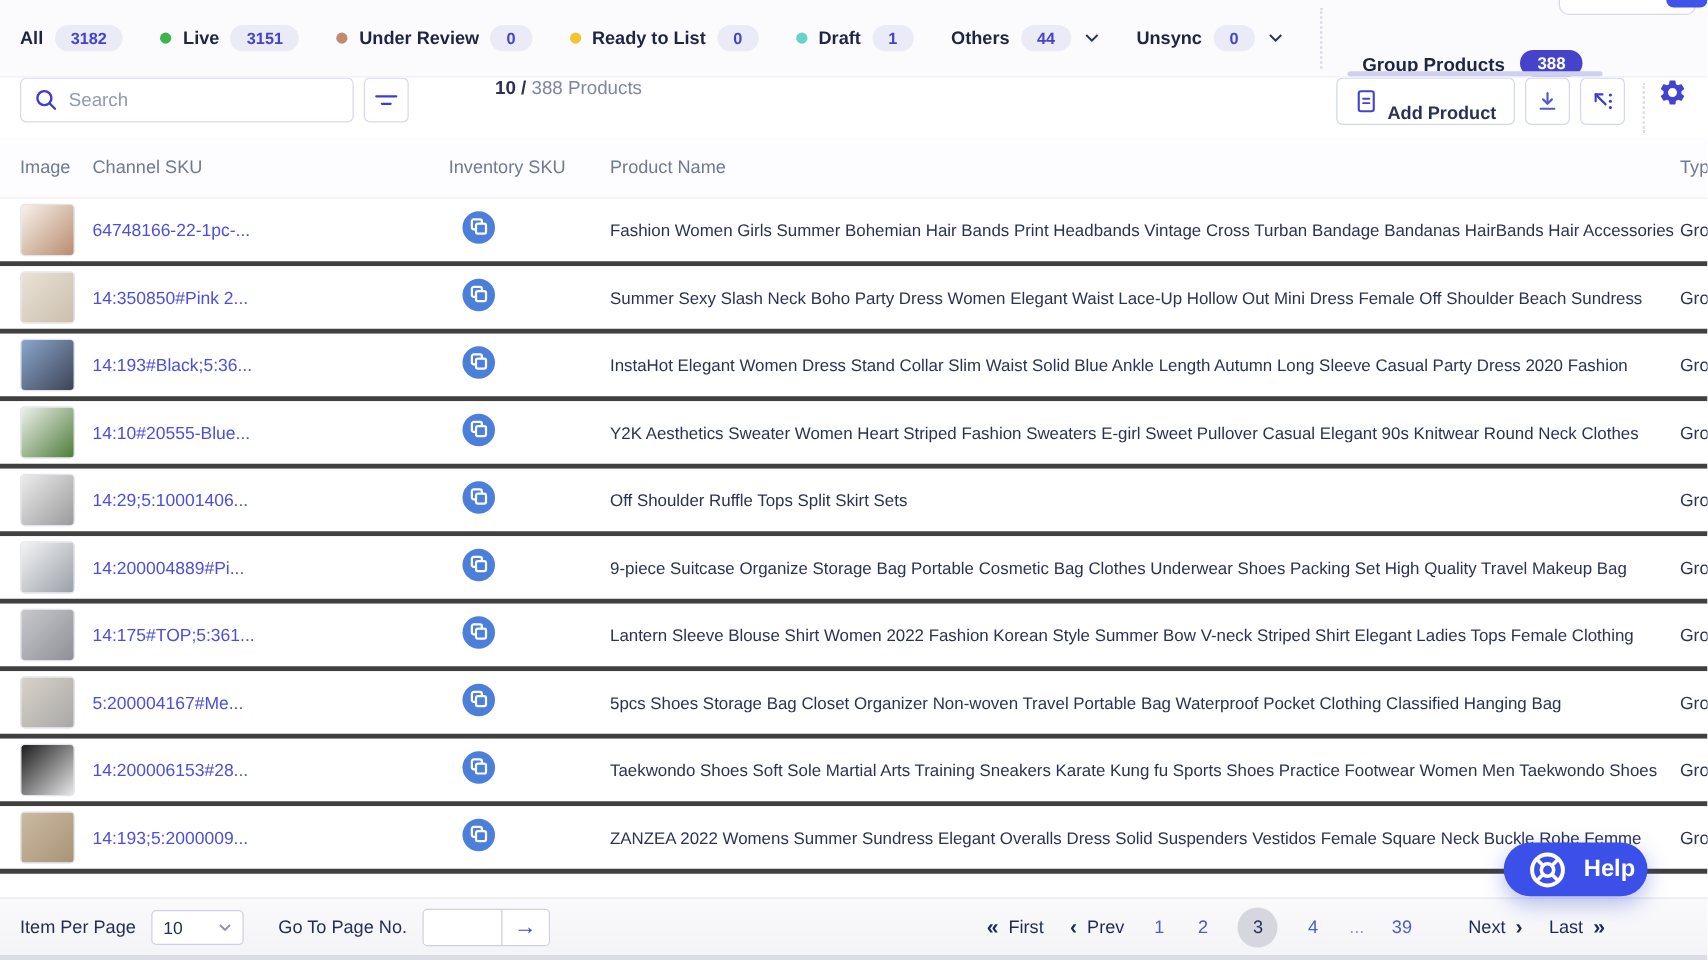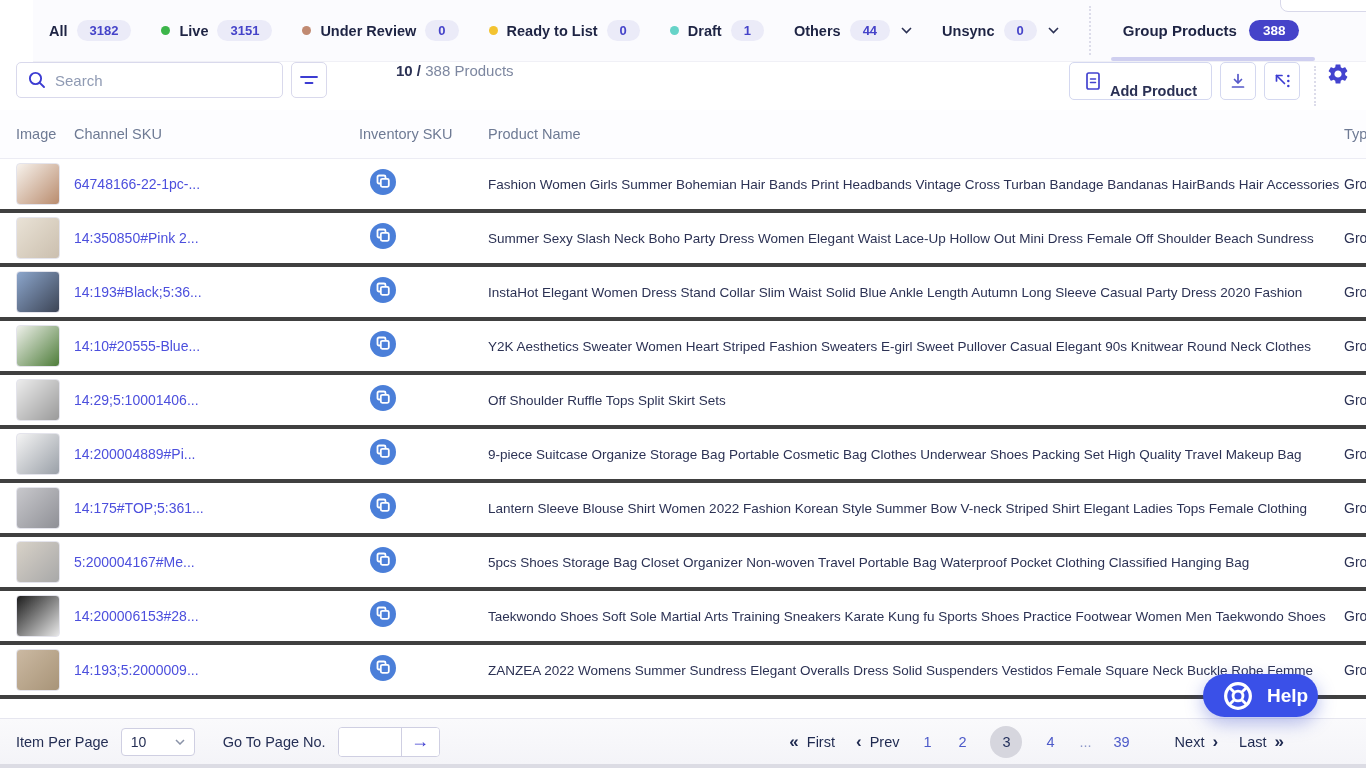--- a/index.html
+++ b/index.html
@@ -2,29 +2,29 @@
 <html style="--accent: #4543c9; --link: #4c4fdd; --copy-blue: #4b7fd9; --help-blue: #3a50e8;"><head>
 <meta charset="utf-8">
 <style>
   * { margin:0; padding:0; box-sizing:border-box; }
   html,body { width:1366px; height:768px; overflow:hidden; background:#fff;
     font-family:"Liberation Sans","DejaVu Sans",sans-serif; color:#2c3254; }
   .app { position:relative; width:1366px; height:768px; background:#fff; }
 
   
   .topbar { position:relative; height:62px; background:#fbfbfe; border-bottom:1px solid #f0f0f6;
-    display:flex; align-items:center; padding-left:16px;margin-left:33px; }
+    display:flex; align-items:center; padding-left:16px; }
   .ftab { display:flex; align-items:center; gap:9px; margin-right:30px; white-space:nowrap; }
   .ftab .lbl { font-size:14.5px; font-weight:700; color:#1e2444; }
   .dot { width:9px; height:9px; border-radius:50%; display:inline-block; }
   .badge { background:#ebebf8; color:var(--accent,#4543c9); font-size:13px; font-weight:700;
     padding:3px 13px; border-radius:12px; }
   .chev { display:inline-flex; margin-left:2px; }
   .vdots { align-self:stretch; border-left:2px dotted #dcdcea; margin:6px 0 6px 0; }
-  .grouptab { position:relative; display:flex; align-items:center; gap:12px; height:100%;
+  .grouptab { position:relative; display:flex; align-items:flex-end; gap:12px; height:100%;
     margin-left:26px; padding:0 6px; }
   .grouptab .glbl { font-size:15px; font-weight:700; color:#1e2444; }
   .gbadge { background:var(--accent,#4543c9); color:#fff; font-size:13.5px; font-weight:700;
     padding:3px 14px; border-radius:13px; }
   .grouptab .underline { position:absolute; left:-6px; right:-10px; bottom:0; height:4px;
     background:#cfcff0; border-radius:2px; }
   .cutoff-btn { position:absolute; left:1247px; top:-10px; width:110px; height:22px;
     border:1px solid #d8d8ea; border-radius:8px; background:#fff; }
   .cutoff-blue { position:absolute; left:1333px; top:-6px; width:33px; height:12px;
     border-radius:6px; background:#4154e8; }

